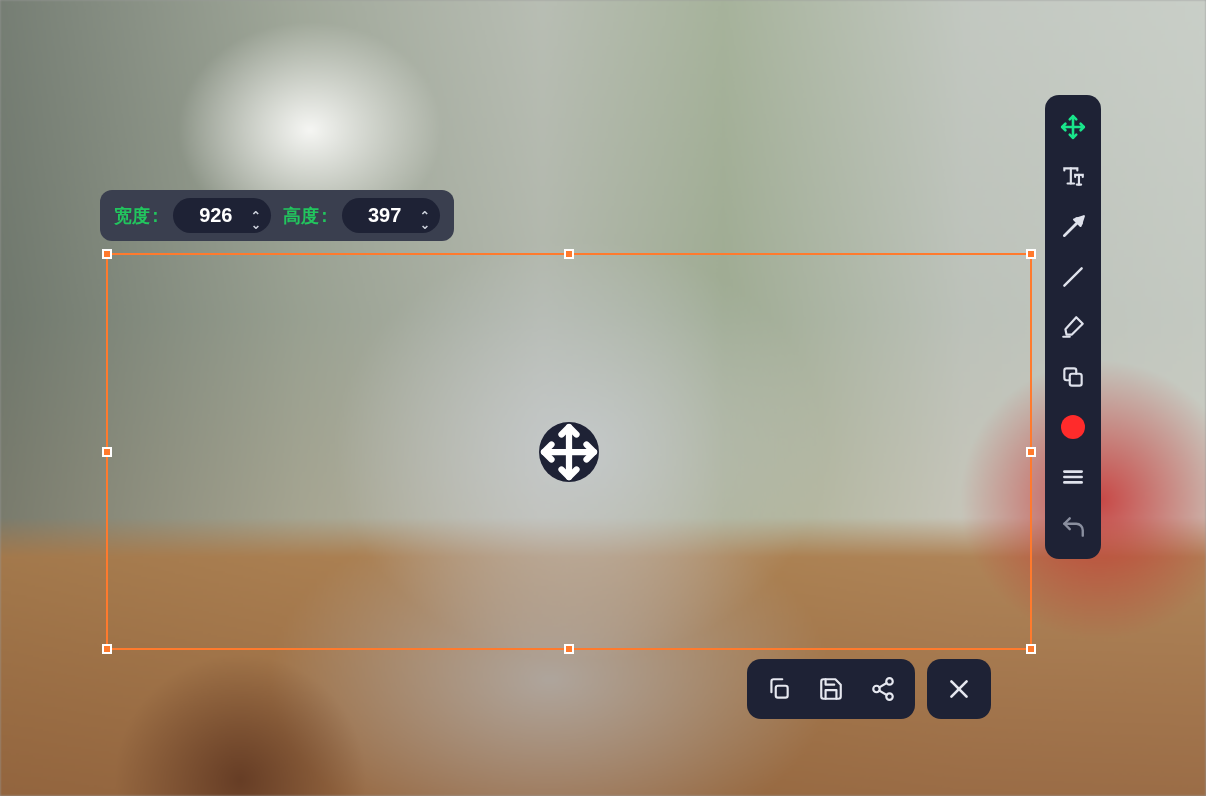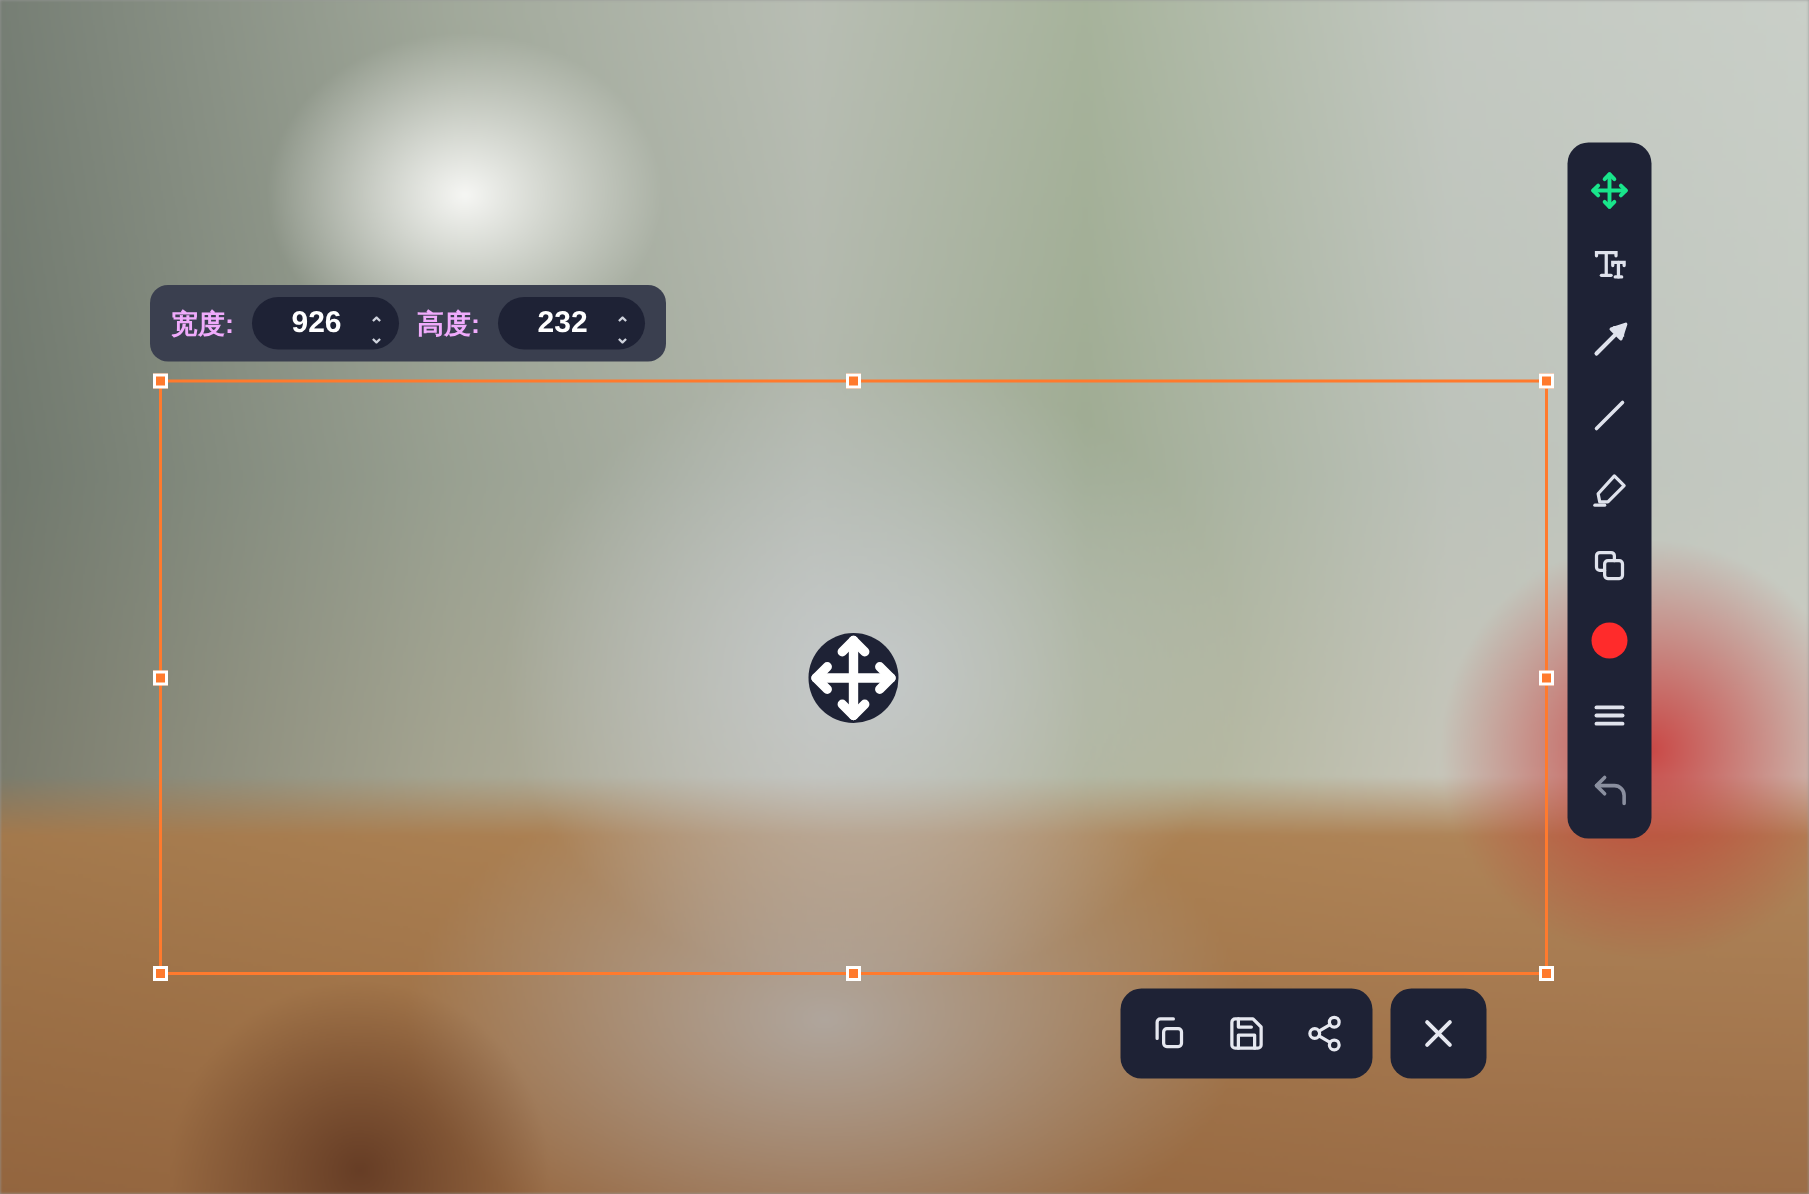--- a/index.html
+++ b/index.html
@@ -75,21 +75,22 @@
     align-items: center;
     gap: 12px;
     background: #3a3f4f;
     padding: 8px 14px;
     border-radius: 12px;
     color: #fff;
     font-size: 18px;
     font-weight: 600;
   }
   .dim-label {
-    color: #f0abfc;
+    color: #22c55e;
+    font-family: Liberation Mono, monospace;
   }
   .dim-field {
     display: flex;
     align-items: flex-end;
     background: #1e2235;
     border-radius: 20px;
     padding: 6px 10px 6px 18px;
     gap: 10px;
   }
   .dim-value {
@@ -199,21 +200,21 @@
   <span class="dim-label">宽度:</span>
   <div class="dim-field">
     <span class="dim-value">926</span>
     <div class="spinner">
       <span>⌃</span>
       <span style="transform:rotate(180deg)">⌃</span>
     </div>
   </div>
   <span class="dim-label">高度:</span>
   <div class="dim-field">
-    <span class="dim-value">232</span>
+    <span class="dim-value">397</span>
     <div class="spinner">
       <span>⌃</span>
       <span style="transform:rotate(180deg)">⌃</span>
     </div>
   </div>
 </div>
 
 <div class="right-toolbar">
   <div class="tool-btn active">
     <svg viewBox="0 0 24 24" fill="none" stroke="currentColor" stroke-width="2.4" stroke-linecap="round" stroke-linejoin="round">

